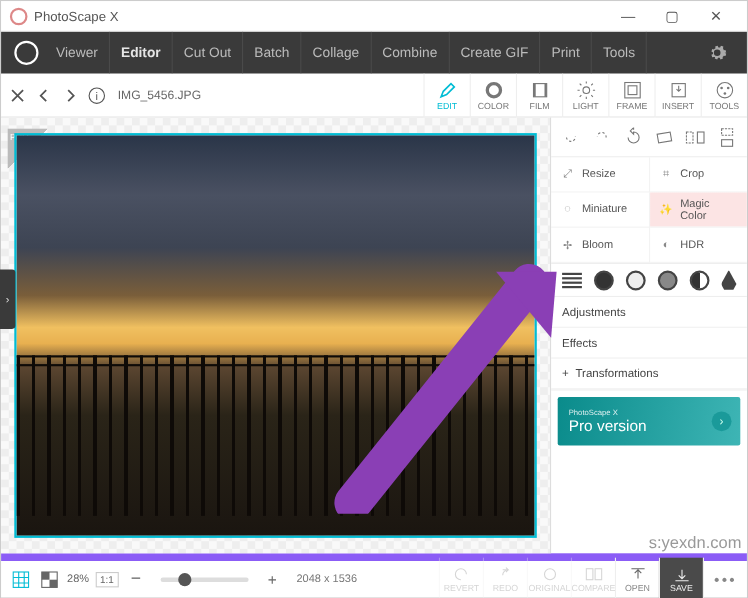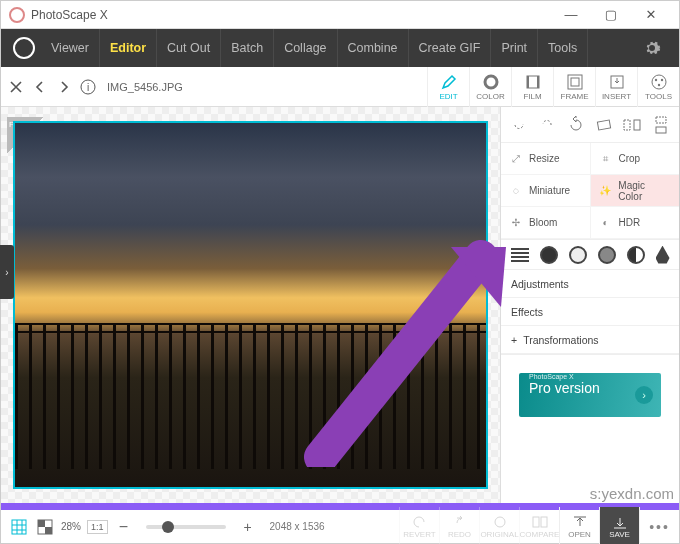--- a/index.html
+++ b/index.html
@@ -9,21 +9,21 @@
 
 .titlebar { height: 28px; background: #fff; display: flex; align-items: center; padding: 0 8px; border-bottom: 1px solid #ddd; }
 .app-logo { width: 16px; height: 16px; border-radius: 50%; border: 2px solid #d88; margin-right: 6px; }
 .app-title { font-size: 12px; color: #555; flex: 1; }
 .winbtn { width: 40px; height: 28px; display: flex; align-items: center; justify-content: center; color: #555; font-size: 13px; }
 
 
 .menubar { height: 38px; background: #3a3a3a; display: flex; align-items: center; padding: 1px 6px; }
 .menu-logo { width: 22px; height: 22px; border-radius: 50%; border: 2px solid #fff; margin: 0 6px; }
 .menu-item { color: #bbb; font-size: 12.5px; padding: 0 10px; height: 38px; display: flex; align-items: center; border-right: 1px solid #4a4a4a; cursor: pointer; }
-.menu-item.active { color: #fde047; font-weight: 600; }
+.menu-item.active { color: #e5e5e5; font-weight: 600; }
 .menu-spacer { flex: 1; }
 .gear-icon { color: #aaa; width: 30px; text-align: center; }
 
 
 .subbar { height: 40px; background: #fff; display: flex; align-items: center; border-bottom: 1px solid #ddd; }
 .navgrp { display: flex; align-items: center; padding: 0 6px; gap: 6px; }
 .nav-ic { width: 18px; height: 18px; color: #555; display: flex; align-items: center; justify-content: center; cursor: pointer; }
 .fname { font-size: 11px; color: #666; margin-left: 4px; }
 .sub-spacer { flex: 1; }
 .tool-col { width: 42px; height: 40px; display: flex; flex-direction: column; align-items: center; justify-content: center; border-left: 1px solid #eee; cursor: pointer; font-size: 8px; color: #777; gap: 1px; }
@@ -57,21 +57,21 @@
 .stripe-row { height: 30px; display:flex; align-items:center; justify-content:space-around; border-bottom:1px solid #eee; padding: 0 4px;}
 .fcirc { width:18px; height:18px; border-radius:50%; border:2px solid #444; cursor:pointer; }
 .fcirc.a{background:#333;} .fcirc.b{background:#eee;} .fcirc.c{background:#888;} .fcirc.d{background:linear-gradient(90deg,#333 50%,#fff 50%);}
 .mline{width:18px;height:16px;display:flex;flex-direction:column;justify-content:space-around;cursor:pointer;}
 .mline span{height:2px;background:#444;}
 .drop{width:14px;height:18px;background:#444;clip-path:polygon(50% 0,100% 70%,80% 100%,20% 100%,0 70%);cursor:pointer;}
 
 .accordion { border-bottom:1px solid #eee; }
 .acc-item { height: 28px; display:flex; align-items:center; padding: 0 10px; font-size: 10.5px; color:#444; border-bottom: 1px solid #f0f0f0; cursor:pointer; gap:6px;}
 
-.pro-banner { margin: 18px; height: 44px; background: linear-gradient(100deg,#0a8b8b,#3eb5b5); color:#fff; display:flex; flex-direction:column; padding:0 10px; position:relative; border-radius:2px;}
+.pro-banner { margin: 6px; height: 44px; background: linear-gradient(100deg,#0a8b8b,#3eb5b5); color:#fff; display:flex; flex-direction:column; justify-content:center; padding:0 10px; position:relative; border-radius:2px;}
 .pro-banner .sm{font-size:7px; opacity:.85;}
 .pro-banner .lg{font-size:14px;}
 .pro-banner .go{position:absolute; right:8px; top:50%; transform:translateY(-50%); width:18px; height:18px; background:#1a9a9a; border-radius:50%; color:#cfe; display:flex;align-items:center;justify-content:center; font-size:11px;}
 
 
 .bbar { height: 40px; background:#fff; border-top:7px solid #8b5cf6; display:flex; align-items:center; }
 .bgrp { display:flex; align-items:center; gap:6px; padding:0 8px; height:100%; }
 .bic { width:20px; height:20px; color:#666; display:flex;align-items:center;justify-content:center; cursor:pointer;}
 .zoom-pct { font-size: 10px; color:#666; }
 .zoom-11 { font-size: 9px; border:1px solid #ccc; padding:1px 3px; color:#666; cursor:pointer;}
@@ -164,20 +164,38 @@
           <svg width="16" height="16" viewBox="0 0 16 16">
             <rect x="2" y="2" width="12" height="12" stroke="#777" fill="none"></rect>
             <rect x="2" y="2" width="2" height="12" fill="#777"></rect>
             <rect x="12" y="2" width="2" height="12" fill="#777"></rect>
           </svg>
         </div>
       <span>FILM</span>
     </div>
     <div class="tool-col">
       <div class="ti">
+          <svg width="18" height="18" viewBox="0 0 18 18">
+            <circle cx="9" cy="9" r="3" stroke="#777" fill="none"></circle>
+            <g stroke="#777">
+              <line x1="9" y1="1" x2="9" y2="3"></line>
+              <line x1="9" y1="15" x2="9" y2="17"></line>
+              <line x1="1" y1="9" x2="3" y2="9"></line>
+              <line x1="15" y1="9" x2="17" y2="9"></line>
+              <line x1="3" y1="3" x2="4.5" y2="4.5"></line>
+              <line x1="13.5" y1="13.5" x2="15" y2="15"></line>
+              <line x1="3" y1="15" x2="4.5" y2="13.5"></line>
+              <line x1="13.5" y1="4.5" x2="15" y2="3"></line>
+            </g>
+          </svg>
+        </div>
+      <span>LIGHT</span>
+    </div>
+    <div class="tool-col">
+      <div class="ti">
           <svg width="16" height="16">
             <rect x="1" y="1" width="14" height="14" stroke="#777" fill="none"></rect>
             <rect x="4" y="4" width="8" height="8" stroke="#777" fill="none"></rect>
           </svg>
         </div>
       <span>FRAME</span>
     </div>
     <div class="tool-col">
       <div class="ti">
           <svg width="16" height="16">

